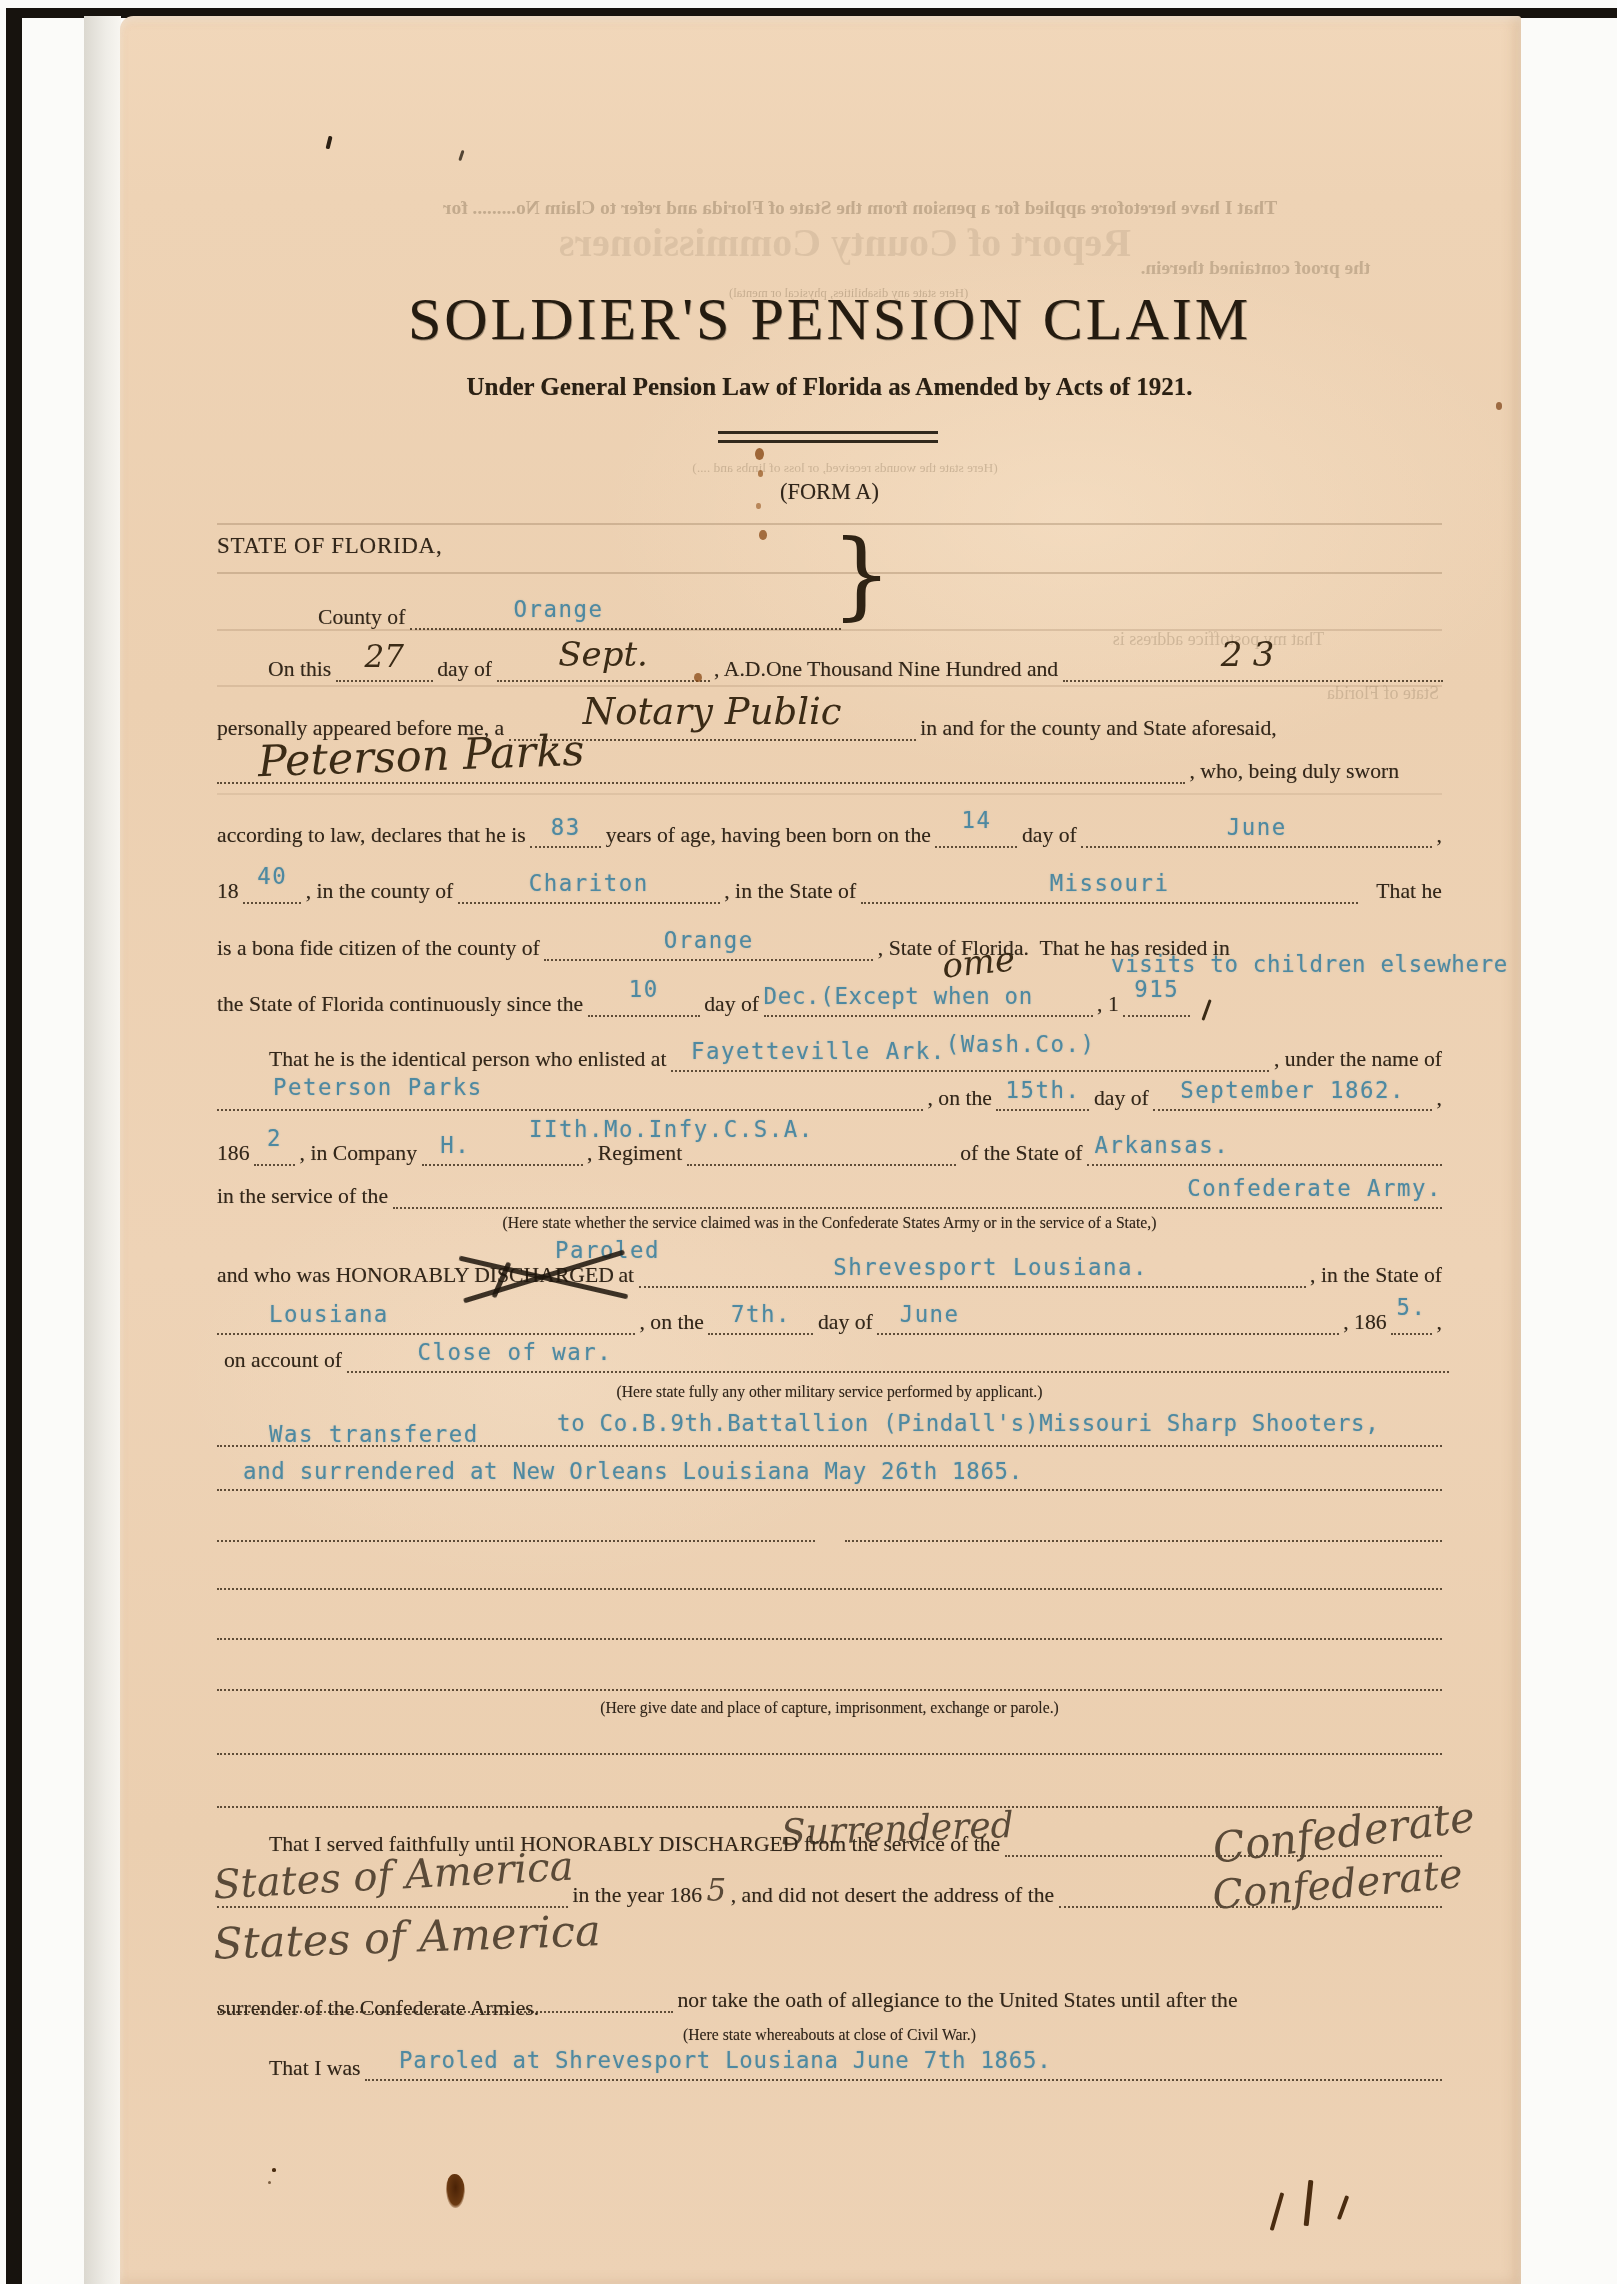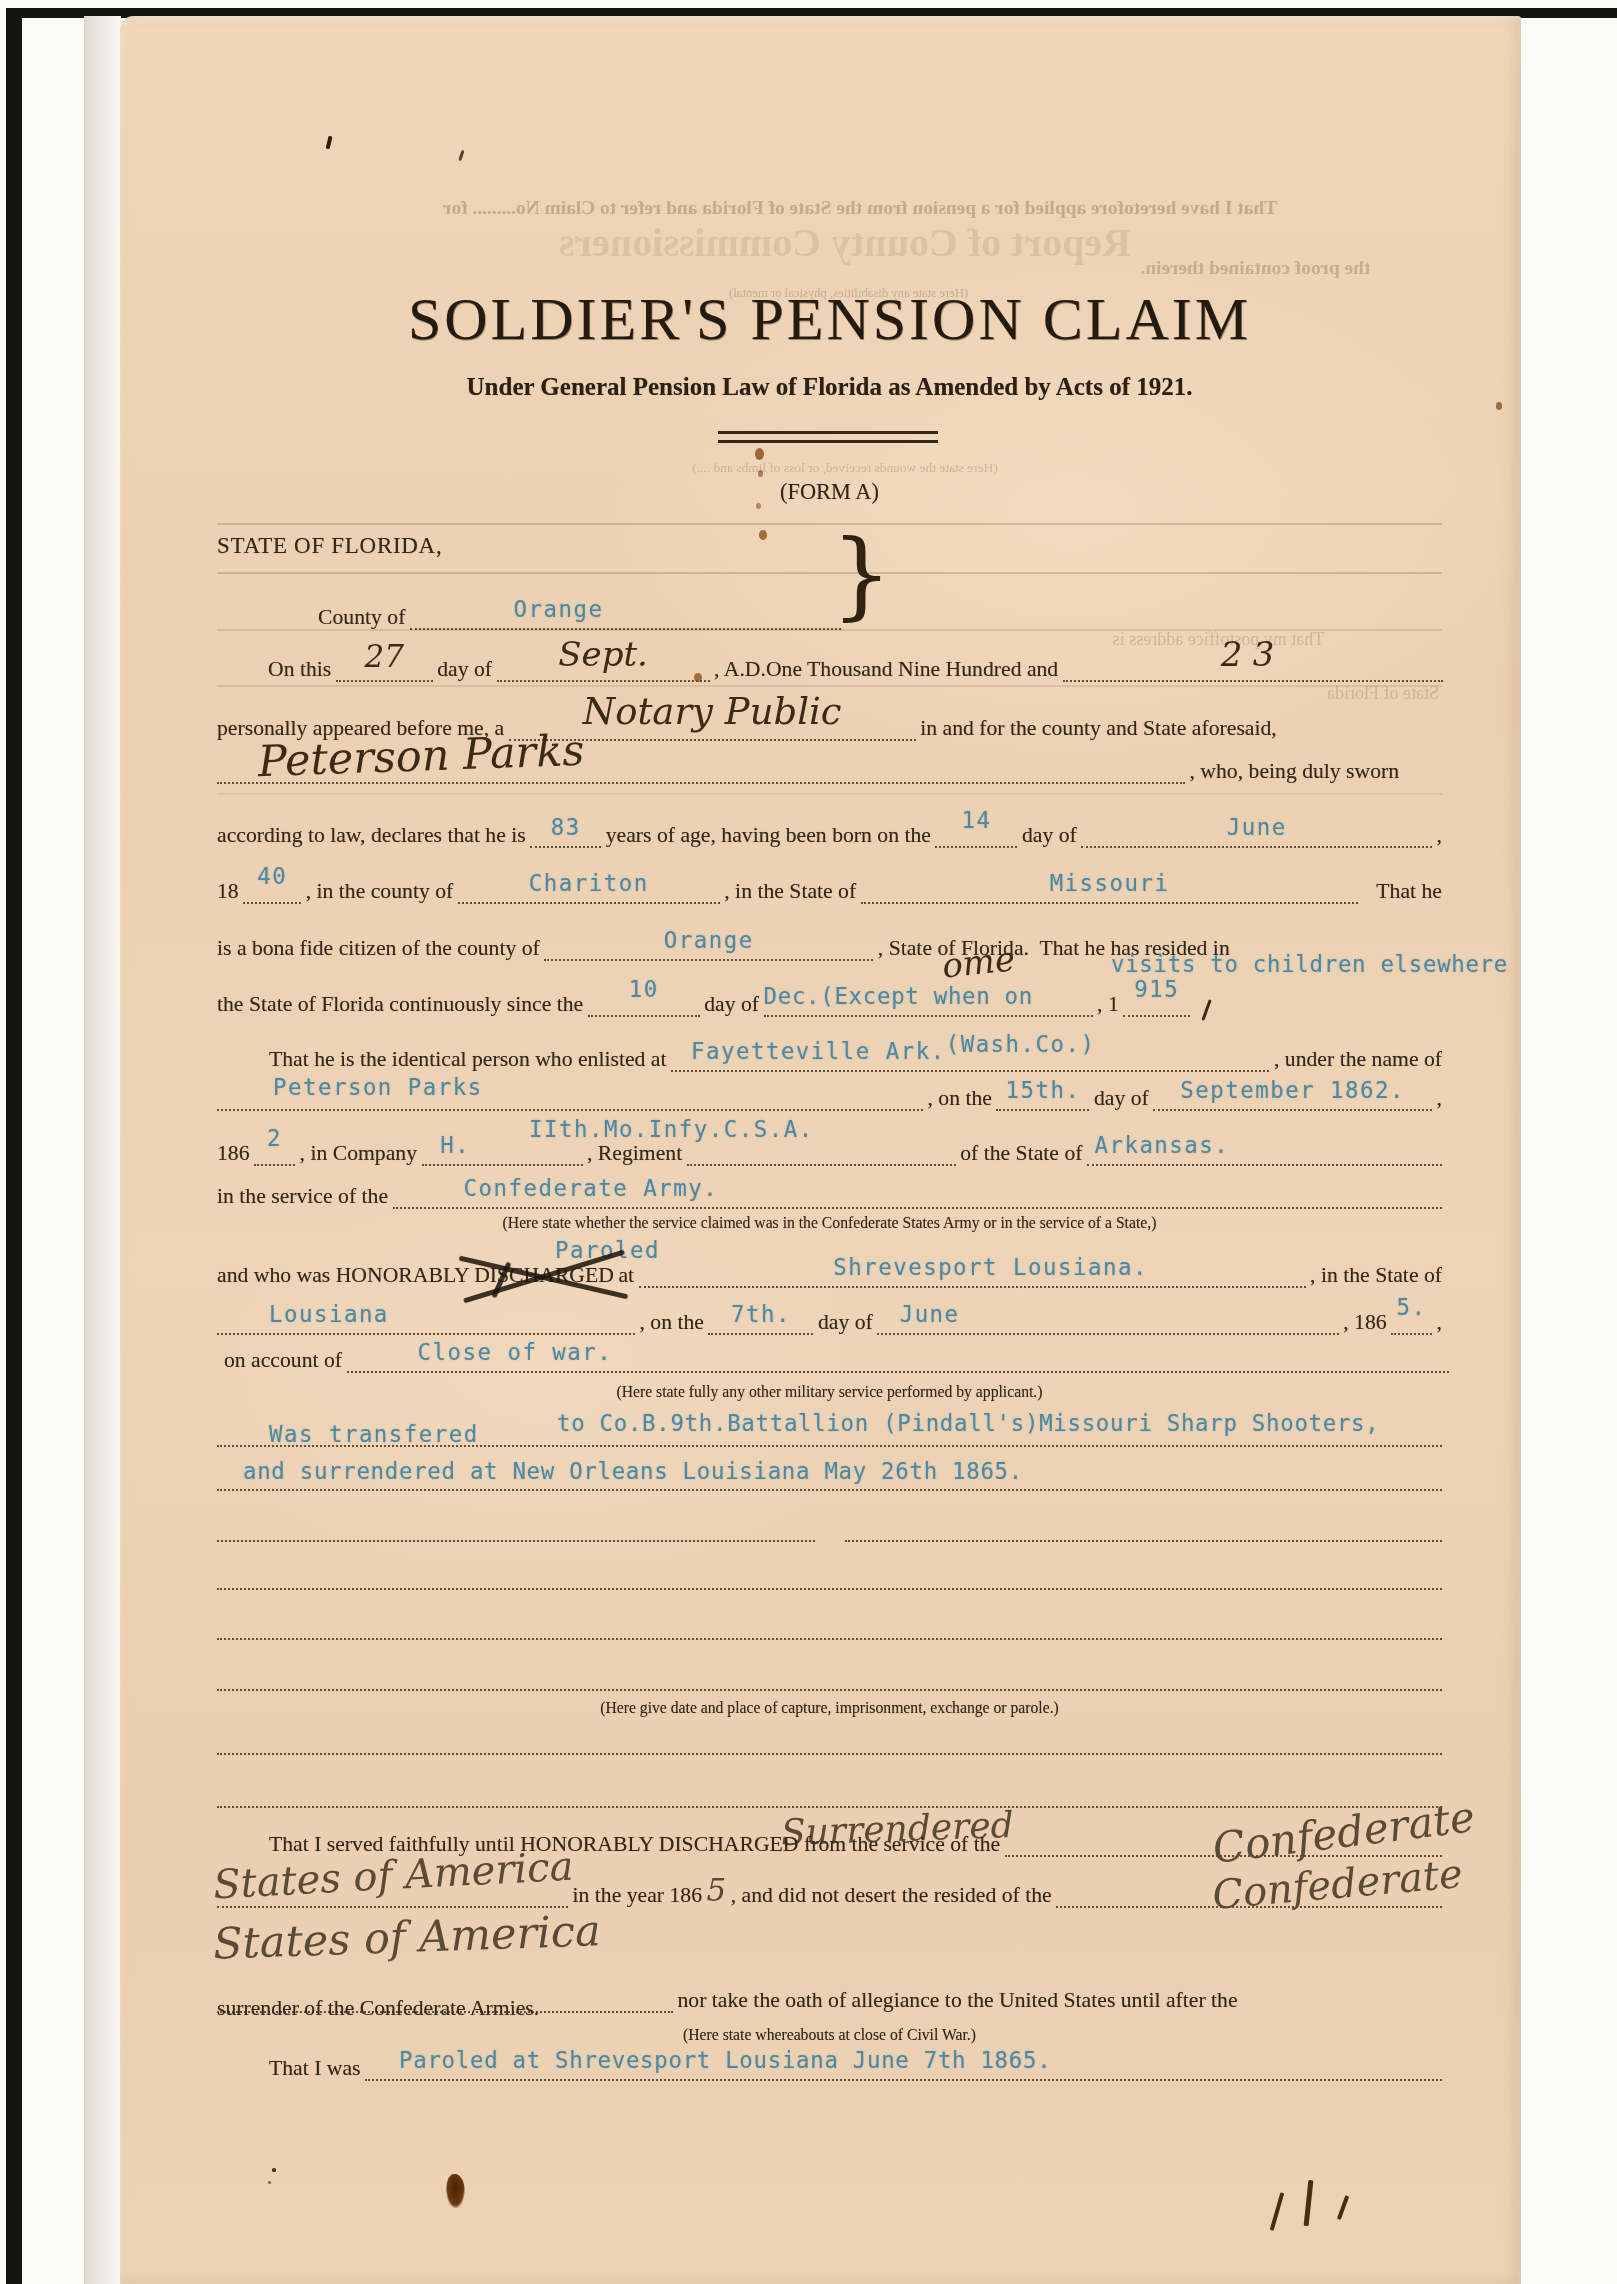--- a/index.html
+++ b/index.html
@@ -222,21 +222,21 @@
     <span class="pr">, Regiment</span>
     <span class="slot dl" style="width:269px;"></span>
     <span class="pr">of the State of</span>
     <span class="slot dl fill" style="justify-content:flex-start;">
       <span class="typed v-up" style="margin-left:7.5px;">Arkansas.</span>
     </span>
   </div>
 
   <div class="row" style="top:1160px;left:97px;width:1225px;height:33px;">
     <span class="pr">in the service of the</span>
-    <span class="slot dl fill" style="justify-content:flex-start;">
+    <span class="slot dl fill" style="justify-content:flex-end;">
       <span class="typed v-up" style="margin-left:71px;">Confederate Army.</span>
     </span>
   </div>
   <div class="caption" style="top:1198px;">(Here state whether the service claimed was in the Confederate States Army or in the service of a State,)</div>
 
   <span class="typed abs" style="top:1221px;left:435px;">Paroled</span>
   <div class="row" style="top:1230px;left:97px;width:1225px;height:42px;">
     <span class="pr">and who was HONORABLY</span>
     <span class="struck-wrap">
       <span class="pr">DISCHARGED</span>
@@ -314,21 +314,21 @@
   <div class="row" style="top:1802px;left:149px;width:1173px;height:39px;">
     <span class="pr">That I served faithfully until HONORABLY DISCHARGED from the service of the</span>
     <span class="slot dl fill"></span>
   </div>
   <span class="hand2 abs" style="top:1792px;left:1092px;font-size:42px;transform:rotate(-7deg);">Confederate</span>
 
   <div class="row" style="top:1853px;left:97px;width:1225px;height:39px;">
     <span class="slot dl" style="width:351px;"></span>
     <span class="pr">in the year 186</span>
     <span class="hand2" style="font-size:31px;">5</span>
-    <span class="pr">, and did not desert the resided of the</span>
+    <span class="pr">, and did not desert the address of the</span>
     <span class="slot dl fill"></span>
   </div>
   <span class="hand2 abs" style="top:1836px;left:93px;font-size:40px;transform:rotate(-3deg);">States of America</span>
   <span class="hand2 abs" style="top:1845px;left:1092px;font-size:40px;transform:rotate(-5deg);">Confederate</span>
 
   <div class="row" style="top:1958px;left:97px;width:1225px;height:39px;">
     <span class="slot dl" style="width:456px;"></span>
     <span class="pr">nor take the oath of allegiance to the United States until after the</span>
   </div>
   <span class="hand2 abs" style="top:1896px;left:93px;font-size:43px;transform:rotate(-2deg);">States of America</span>

